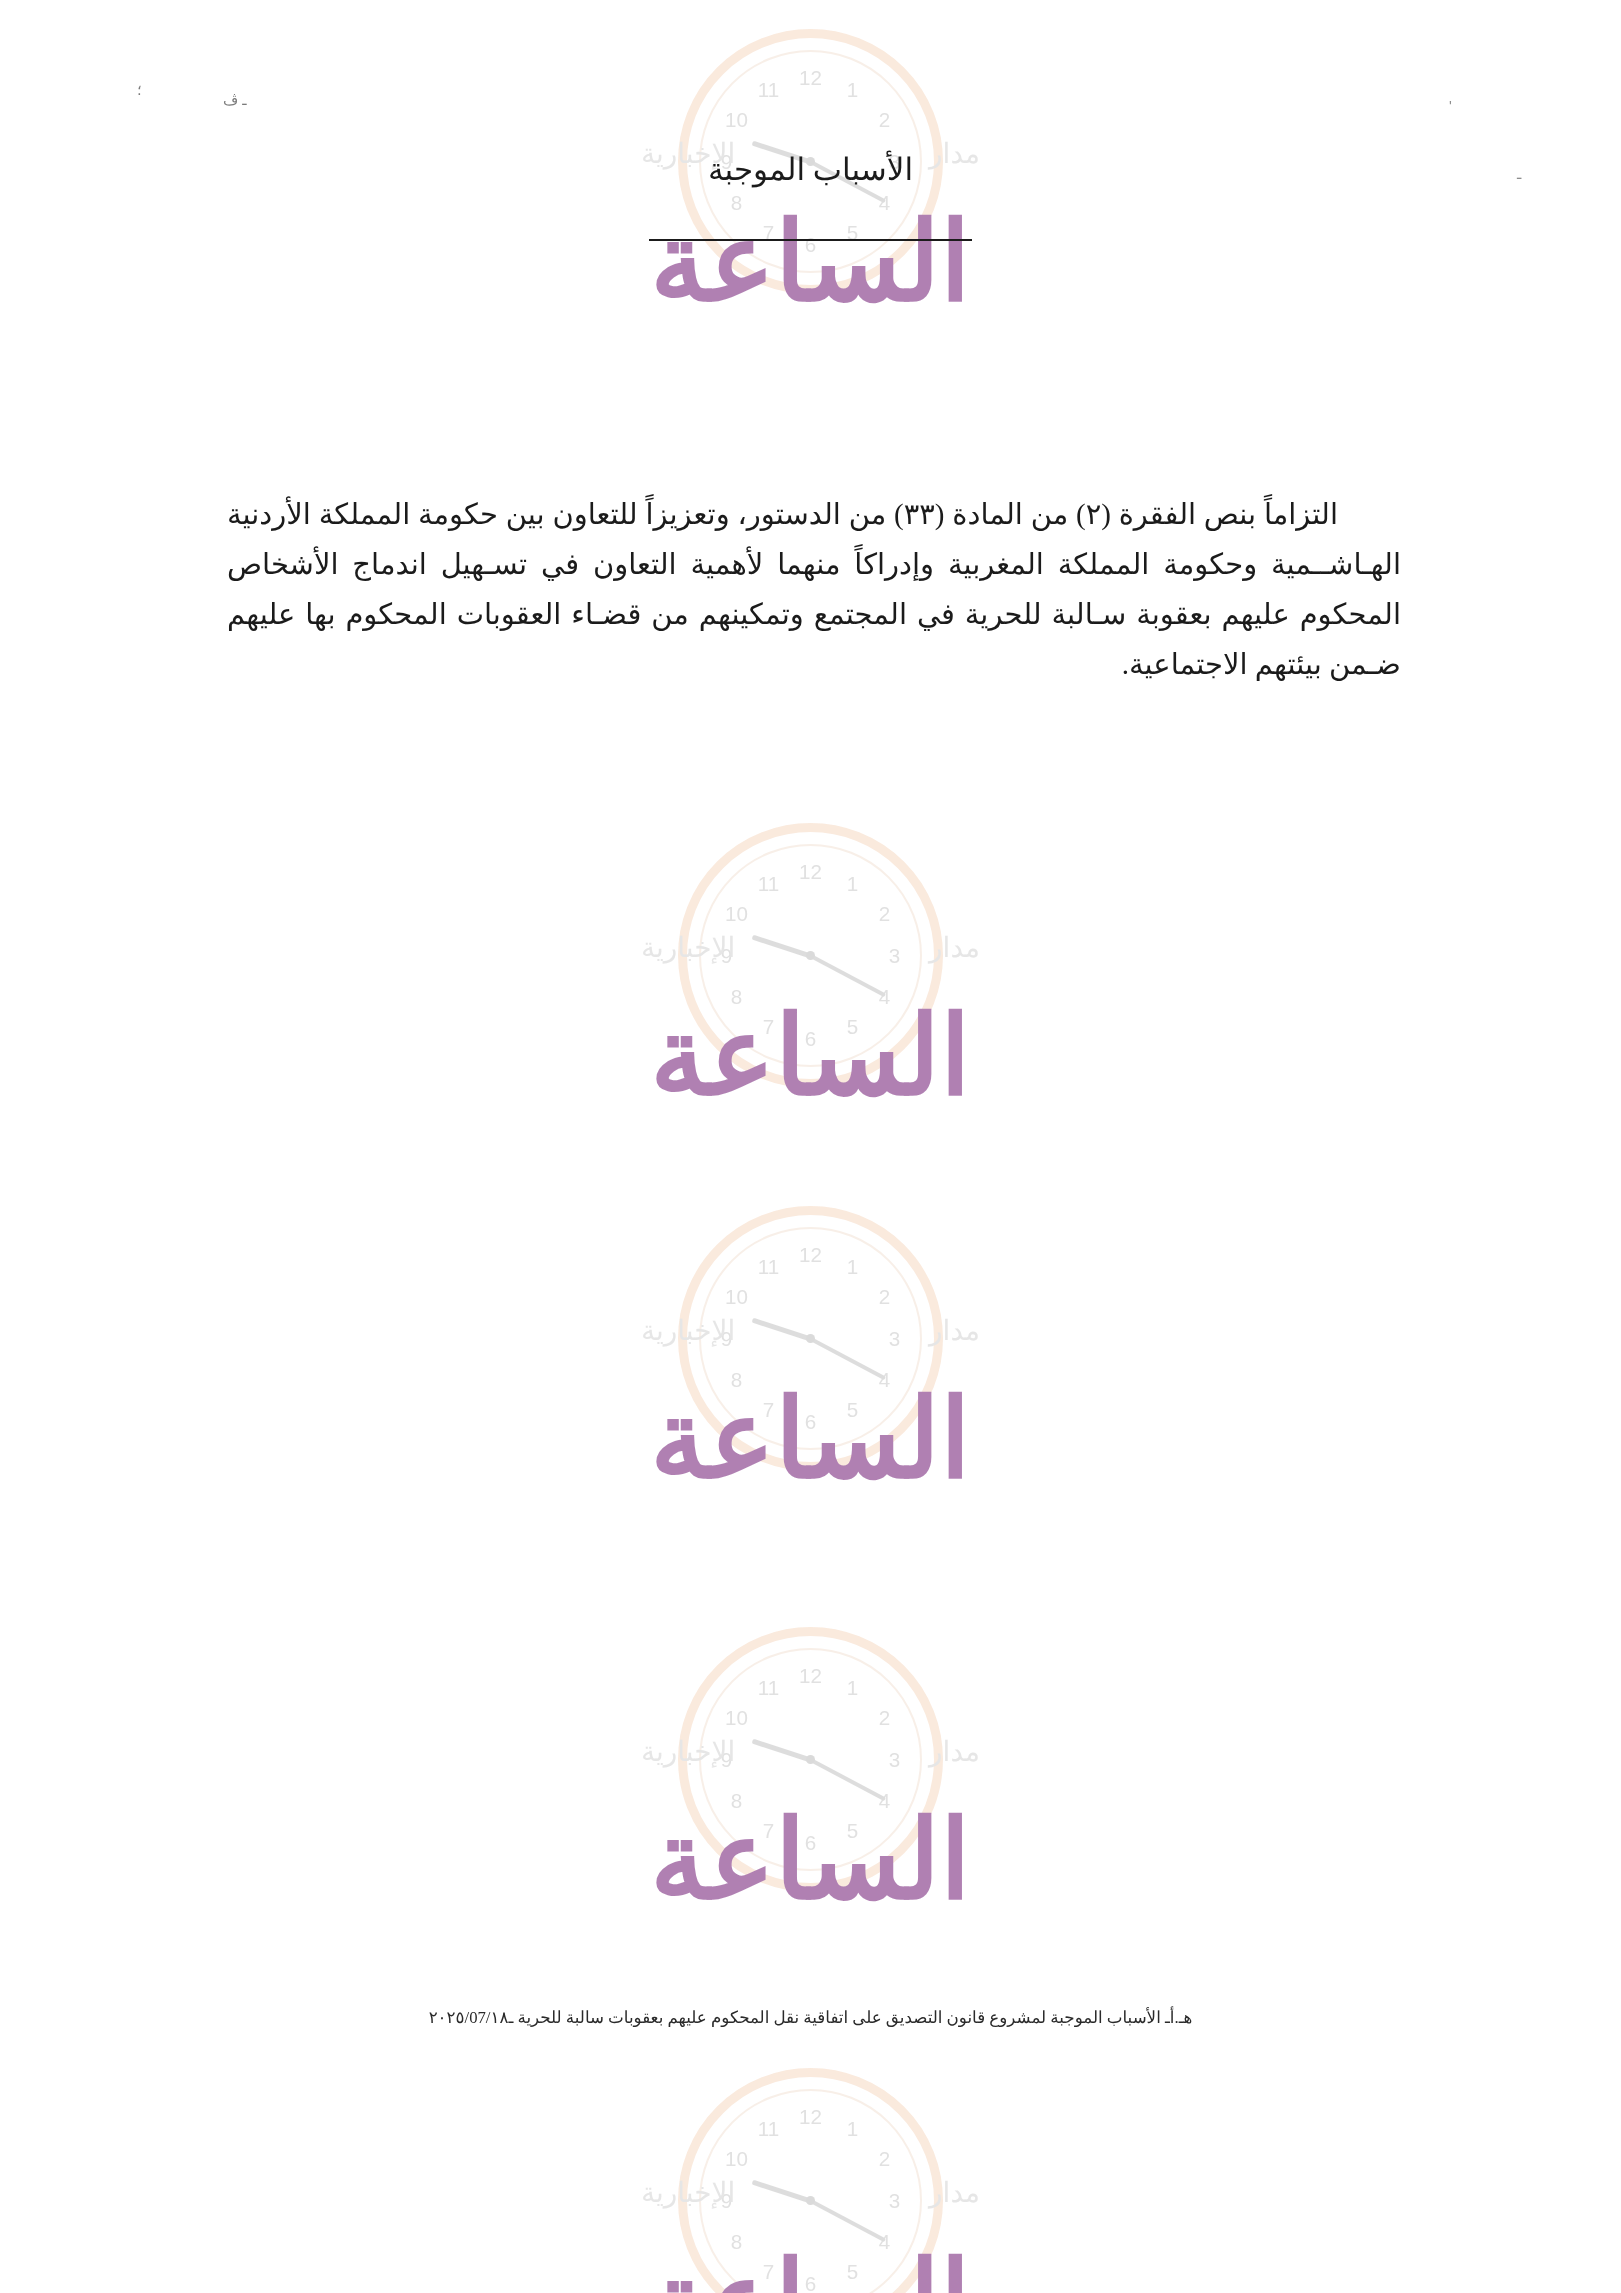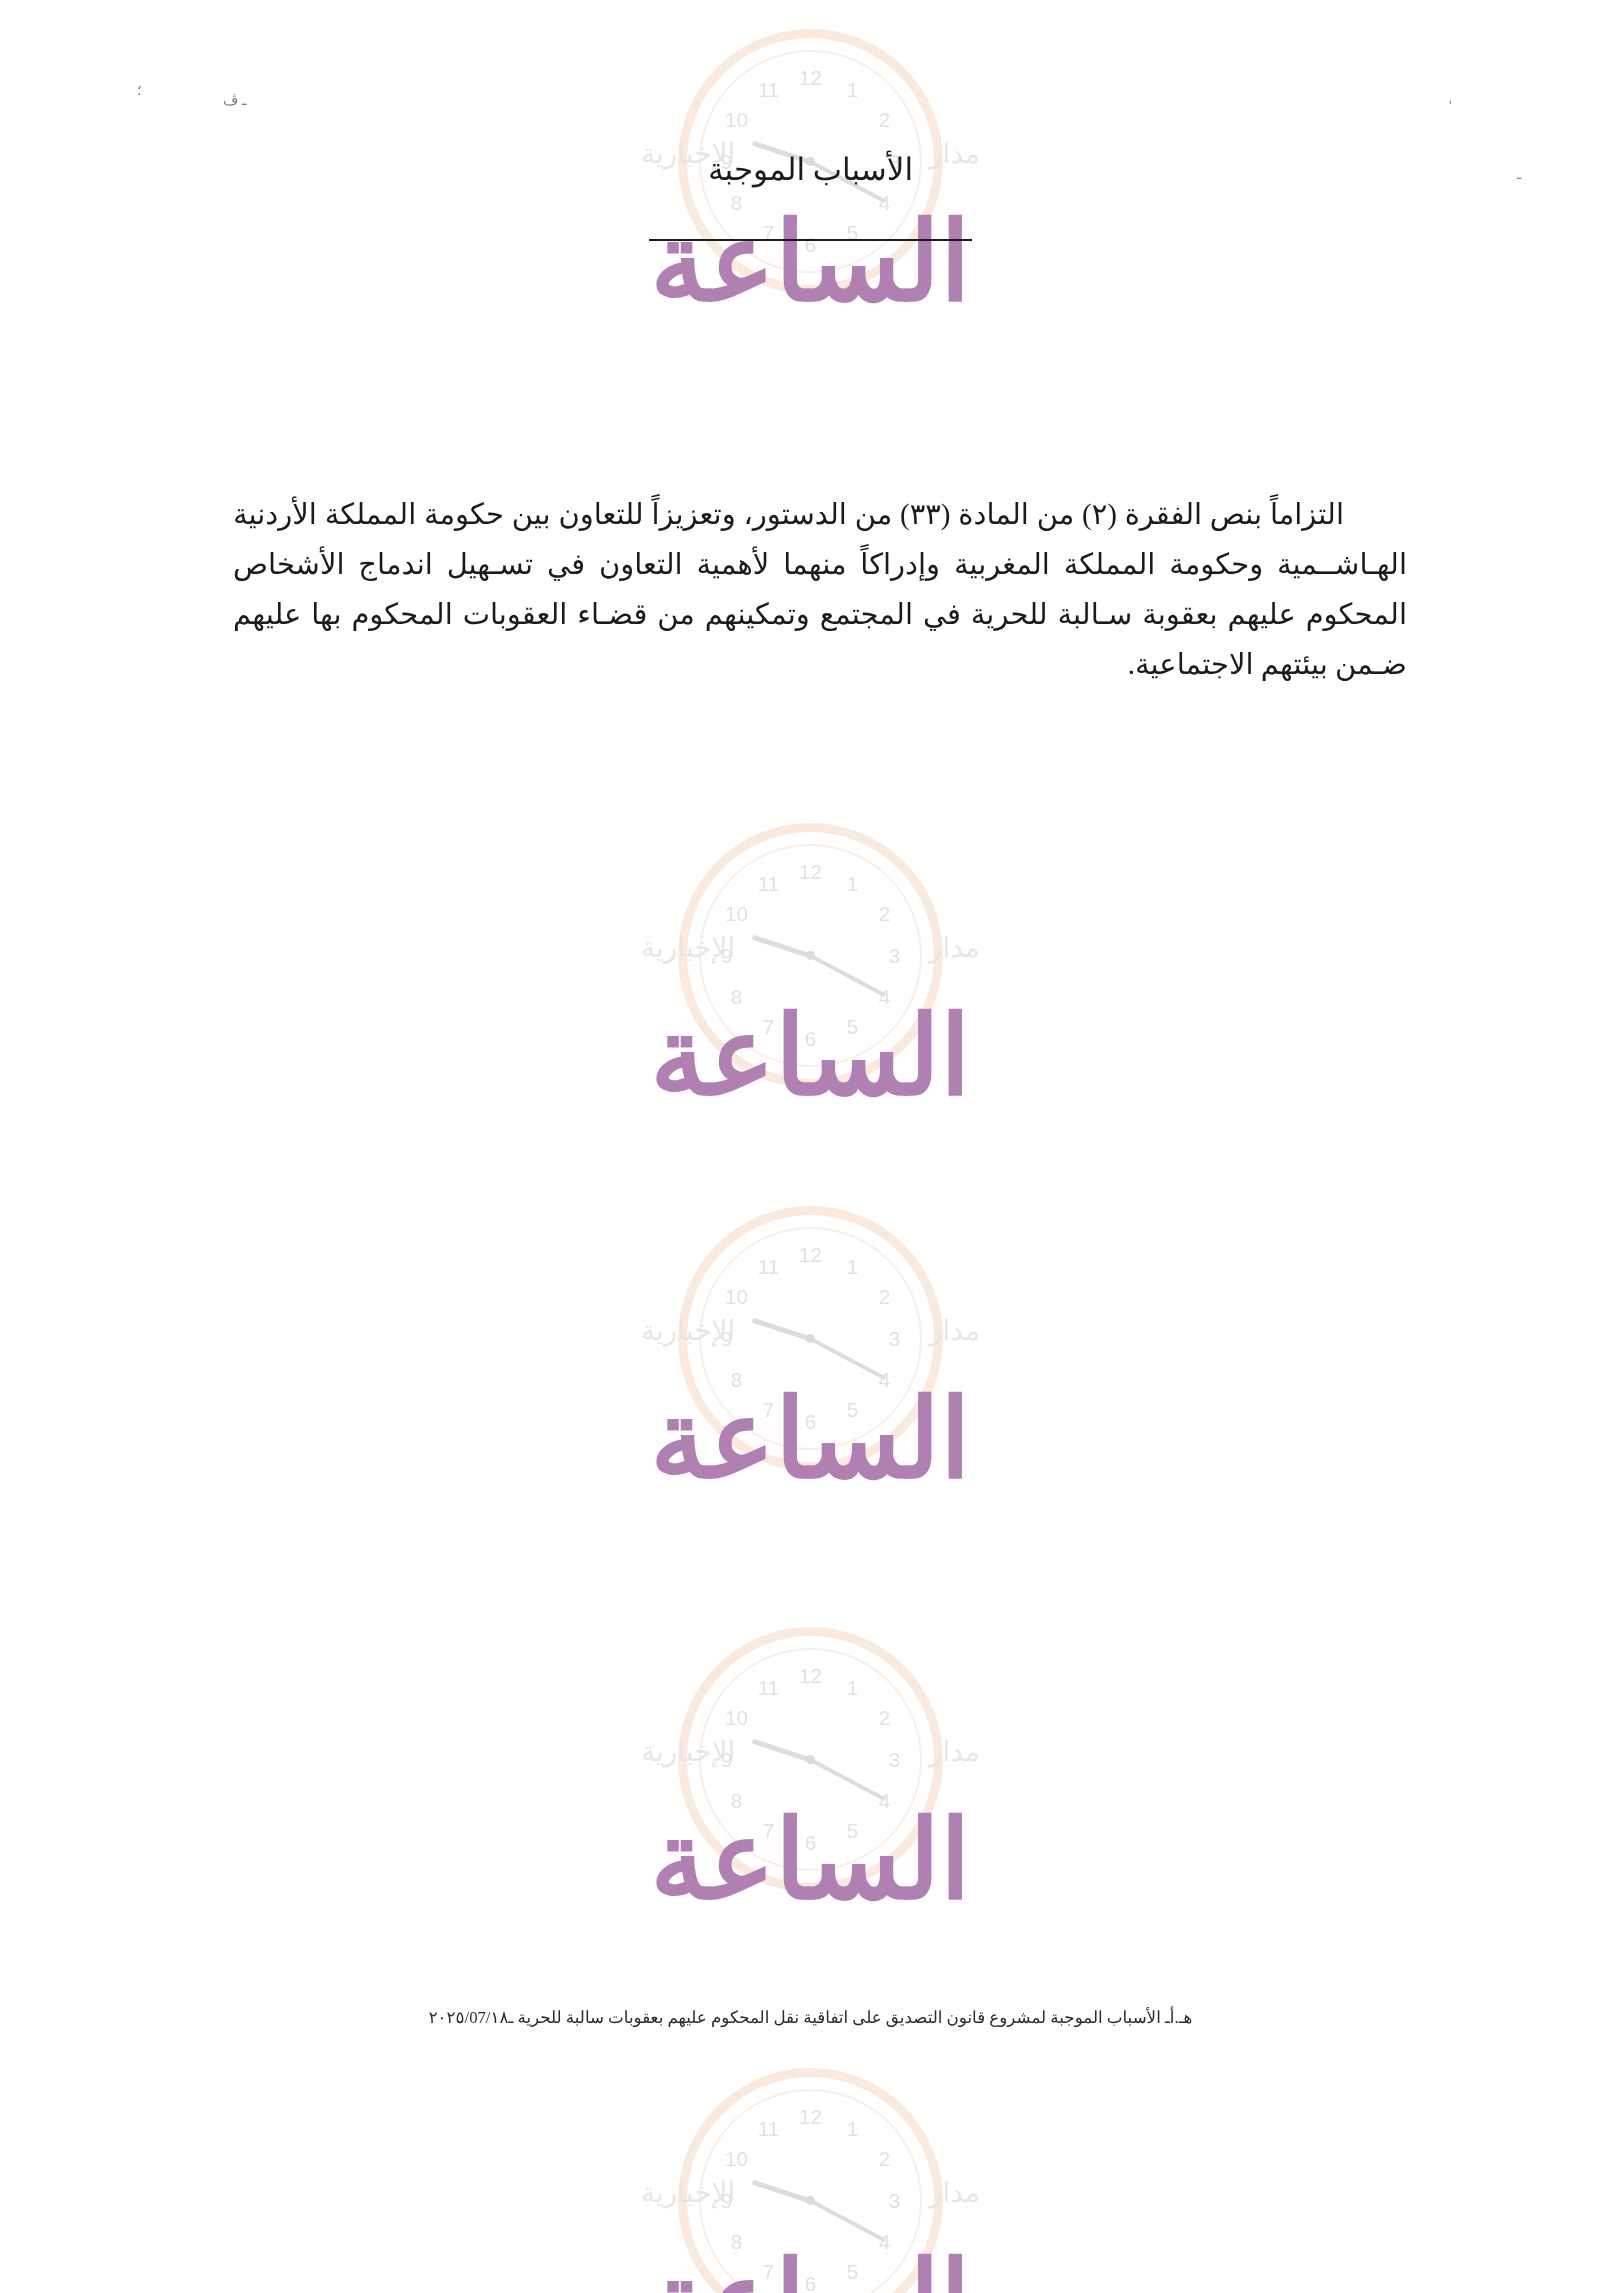--- a/index.html
+++ b/index.html
@@ -154,21 +154,21 @@
   .rule {
     width: 323px;
     height: 2.9px;
     background: #1b1b1b;
     margin: 45px auto 0 auto;
   }
 
   .body-block {
     position: absolute;
     top: 461px;
-    left: 233px;
+    left: 227px;
     width: 1174px;
     direction: rtl;
   }
   .para {
     font-size: 29px;
     color: #1b1b1b;
     line-height: 1.72;
     text-align: justify;
     text-indent: 63px;
     font-family: "Liberation Serif", serif;

